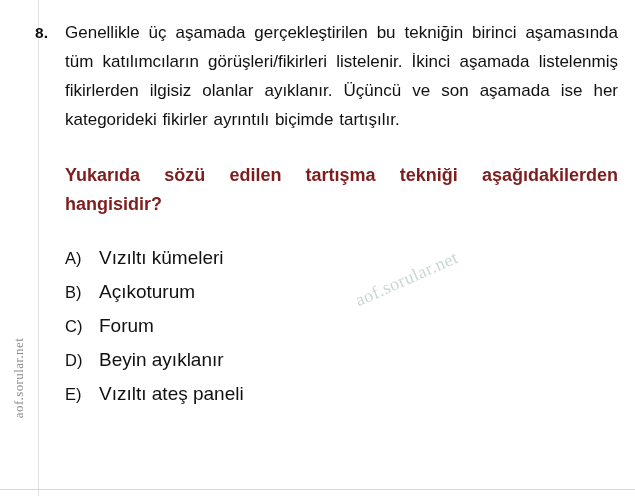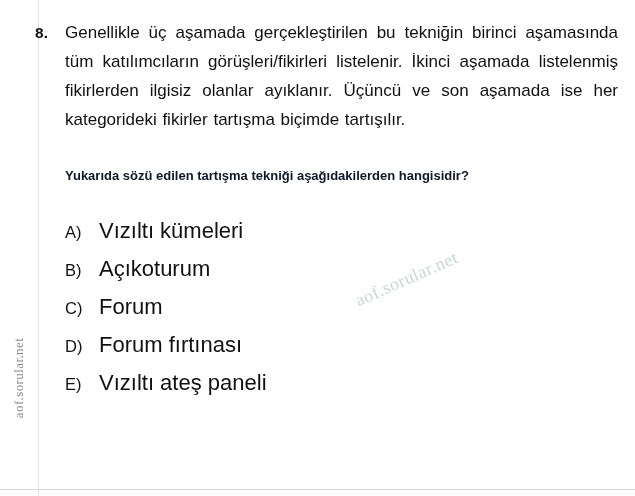--- a/index.html
+++ b/index.html
@@ -86,26 +86,26 @@
     text-align: justify;
     text-align-last: left;
     color: #111;
     word-spacing: 1px;
   }
 
   .q-prompt {
     margin-left: 47px;
     margin-top: 27px;
     width: 553px;
-    font-size: 13px;
+    font-size: 18px;
     font-weight: bold;
     line-height: 29px;
     text-align: justify;
     text-align-last: left;
-    color: #0f172a;
+    color: #7f1d1d;
   }
 
   
   .options {
     margin-left: 47px;
     margin-top: 28px;
     width: 553px;
   }
   .option {
     display: flex;
@@ -113,21 +113,21 @@
     margin-bottom: 12px;
   }
   .opt-letter {
     width: 34px;
     flex: 0 0 34px;
     font-size: 16.5px;
     color: #111;
   }
   .opt-label {
     flex: 1 1 auto;
-    font-size: 22px;
+    font-size: 19px;
     color: #111;
   }
 
   
   .wm-diagonal {
     position: absolute;
     left: 352px;
     top: 292px;
     font-family: "Liberation Serif", serif;
     font-size: 18px;
@@ -144,41 +144,41 @@
 
 <div class="page">
 
   <div class="left-strip">
     <div class="left-watermark">aof.sorular.net</div>
   </div>
 
   <div class="q-wrap">
     <div class="q-row">
       <div class="q-number">8.</div>
-      <div class="q-text">Genellikle üç aşamada gerçekleştirilen bu tekniğin birinci aşamasında tüm katılımcıların görüşleri/fikirleri listelenir. İkinci aşamada listelenmiş fikirlerden ilgisiz olanlar ayıklanır. Üçüncü ve son aşamada ise her kategorideki fikirler tartışma biçimde tartışılır.</div>
+      <div class="q-text">Genellikle üç aşamada gerçekleştirilen bu tekniğin birinci aşamasında tüm katılımcıların görüşleri/fikirleri listelenir. İkinci aşamada listelenmiş fikirlerden ilgisiz olanlar ayıklanır. Üçüncü ve son aşamada ise her kategorideki fikirler ayrıntılı biçimde tartışılır.</div>
     </div>
 
     <div class="q-prompt">Yukarıda sözü edilen tartışma tekniği aşağıdakilerden hangisidir?</div>
 
     <div class="options">
       <div class="option">
         <span class="opt-letter">A)</span>
         <span class="opt-label">Vızıltı kümeleri</span>
       </div>
       <div class="option">
         <span class="opt-letter">B)</span>
         <span class="opt-label">Açıkoturum</span>
       </div>
       <div class="option">
         <span class="opt-letter">C)</span>
         <span class="opt-label">Forum</span>
       </div>
       <div class="option">
         <span class="opt-letter">D)</span>
-        <span class="opt-label">Forum fırtınası</span>
+        <span class="opt-label">Beyin ayıklanır</span>
       </div>
       <div class="option">
         <span class="opt-letter">E)</span>
         <span class="opt-label">Vızıltı ateş paneli</span>
       </div>
     </div>
   </div>
 
   <div class="wm-diagonal">aof.sorular.net</div>
 

